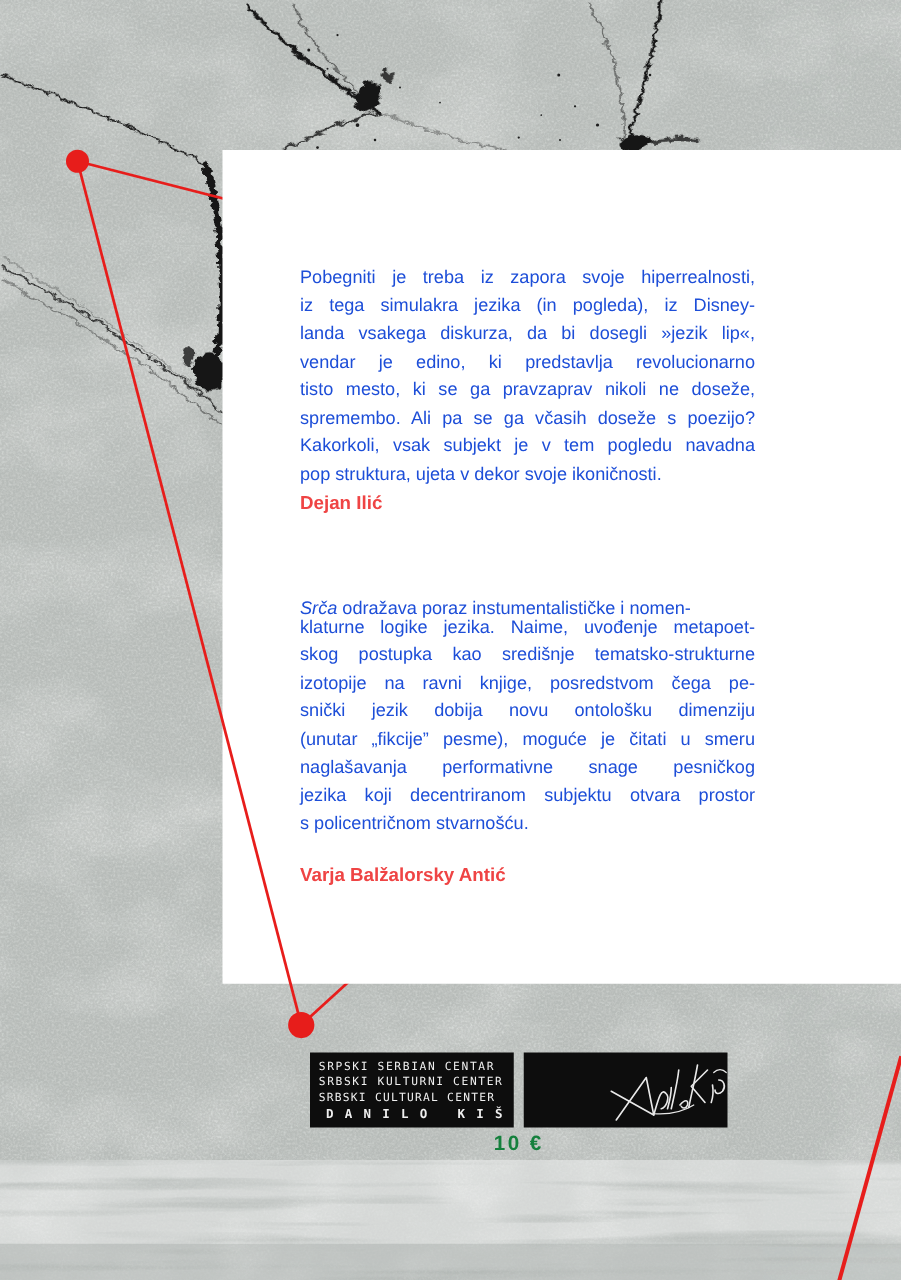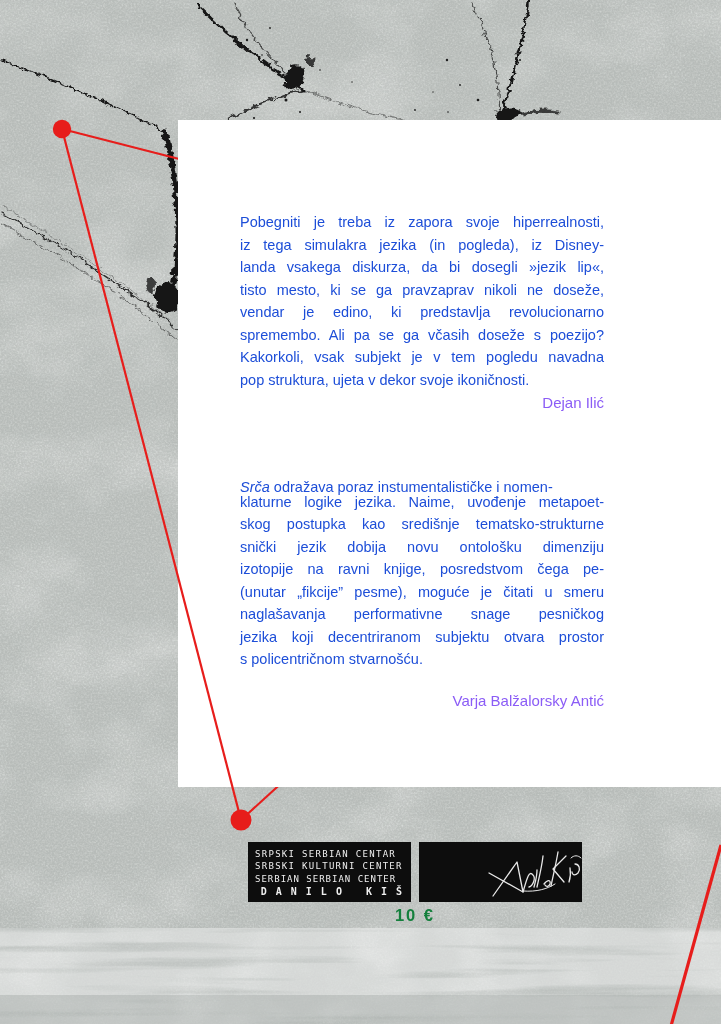--- a/index.html
+++ b/index.html
@@ -19,21 +19,21 @@
   .jline{
     position:relative;width:364px;height:22.5px;line-height:22.5px;
     font-size:14.5px;color:#1d4ed8;
     text-align:justify;text-align-last:justify;white-space:nowrap;
   }
   .plines .jline:last-child{text-align-last:left;}
   .para1{position:absolute;left:62px;top:91px;}
   .para2{position:absolute;left:62px;top:356px;}
   .attr{
     position:absolute;left:62px;width:364px;height:22px;line-height:22px;
-    font-size:15px;color:#8b5cf6;text-align:right;
+    font-size:15px;color:#ef4444;text-align:left;font-weight:bold;
   }
   .attr1{top:272px;}
   .attr2{top:570px;}
   .para2 .jline i{font-style:italic;}
 
   .logos{position:absolute;left:248px;top:842px;z-index:20;display:flex;gap:8px;}
   .logo-box{width:163px;height:60px;background:#0d0d0d;box-sizing:border-box;}
   .logo-lines{padding:6px 0 0 7px;}
   .logo-line{
     font-family:"DejaVu Sans Mono","Liberation Mono",monospace;
@@ -139,50 +139,50 @@
     </g>
 
     <line x1="721" y1="845" x2="671" y2="1026" stroke="#e71d1b" stroke-width="3.2"></line>
   </svg>
 
   <div class="panel">
     <div class="plines para1">
         <div class="jline">Pobegniti je treba iz zapora svoje hiperrealnosti,</div>
         <div class="jline">iz tega simulakra jezika (in pogleda), iz Disney-</div>
         <div class="jline">landa vsakega diskurza, da bi dosegli »jezik lip«,</div>
+        <div class="jline">vendar je edino, ki predstavlja revolucionarno</div>
         <div class="jline">tisto mesto, ki se ga pravzaprav nikoli ne doseže,</div>
-        <div class="jline">vendar je edino, ki predstavlja revolucionarno</div>
         <div class="jline">spremembo. Ali pa se ga včasih doseže s poezijo?</div>
         <div class="jline">Kakorkoli, vsak subjekt je v tem pogledu navadna</div>
         <div class="jline">pop struktura, ujeta v dekor svoje ikoničnosti.</div>
       </div>
     <div class="attr attr1">Dejan Ilić</div>
 
     <div class="plines para2">
       <div class="jline"><i>Srča</i><span> odražava poraz instumentalističke i nomen-</span></div>
     </div>
     <div class="plines para2" style="top:370.5px">
         <div class="jline">klaturne logike jezika. Naime, uvođenje metapoet-</div>
         <div class="jline">skog postupka kao središnje tematsko-strukturne</div>
+        <div class="jline">izotopije na ravni knjige, posredstvom čega pe-</div>
         <div class="jline">snički jezik dobija novu ontološku dimenziju</div>
-        <div class="jline">izotopije na ravni knjige, posredstvom čega pe-</div>
         <div class="jline">(unutar „fikcije” pesme), moguće je čitati u smeru</div>
         <div class="jline">naglašavanja performativne snage pesničkog</div>
         <div class="jline">jezika koji decentriranom subjektu otvara prostor</div>
         <div class="jline">s policentričnom stvarnošću.</div>
       </div>
     <div class="attr attr2">Varja Balžalorsky Antić</div>
   </div>
 
   <div class="logos">
     <div class="logo-box">
       <div class="logo-lines">
           <div class="logo-line">SRPSKI SERBIAN CENTAR</div>
           <div class="logo-line">SRBSKI KULTURNI CENTER</div>
-          <div class="logo-line">SERBIAN SERBIAN CENTER</div>
+          <div class="logo-line">SRBSKI CULTURAL CENTER</div>
           <div class="logo-line">DANILO KIŠ</div>
         </div>
     </div>
     <div class="logo-box">
       <svg width="163" height="60" viewBox="0 0 163 60" fill="none" stroke="#f4f4f4" stroke-width="1.3" stroke-linecap="round" stroke-linejoin="round" opacity="0.95">
         <path d="M74,54 L98,20 L104,50 L70,31"></path>
         <path d="M104,49 C118,50 128,47 136,42" stroke-width="1"></path>
         <path d="M104,50 C108,36 110,28 114,33 C117,36 114,44 110,45"></path>
         <path d="M118,28 C118,35 116,41 115,45"></path>
         <path d="M124,14 C123,24 120,36 118,45"></path>

